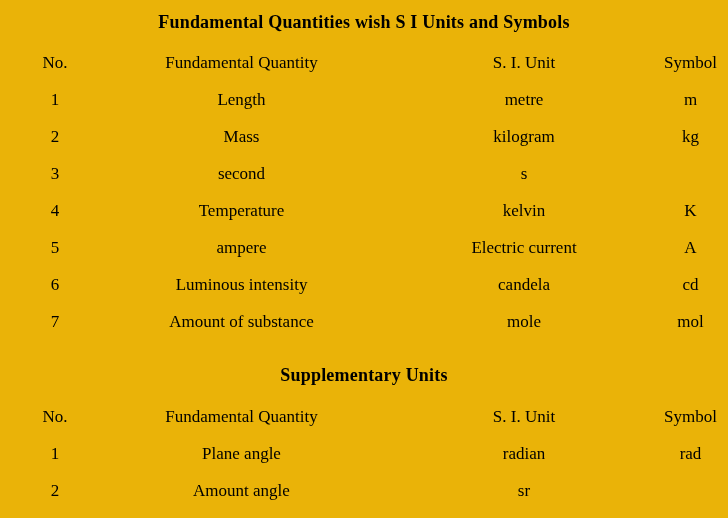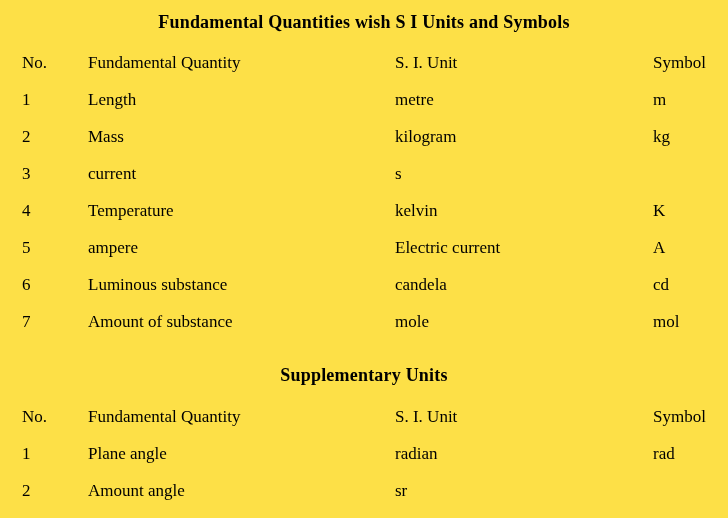--- a/index.html
+++ b/index.html
@@ -3,21 +3,21 @@
 <meta charset="utf-8">
 <style>
   html, body {
     margin: 0;
     padding: 0;
     background: #ffffff;
   }
   .page {
     width: 728px;
     height: 518px;
-    background: #fde047;
+    background: #eab308;
     color: #000000;
     font-family: "Liberation Serif", serif;
     font-size: 17px;
     box-sizing: border-box;
     padding-top: 12px;
     overflow: hidden;
   }
   .doc-title {
     margin: 0;
     font-size: 18px;
@@ -35,20 +35,21 @@
   }
   .si-table.second {
     margin-top: 13px;
   }
   .t-row {
     display: grid;
     grid-template-columns: 66px 307px 258px 1fr;
     align-items: center;
     height: 37px;
     padding-left: 22px;
+    text-align: center;
   }
   .t-row span {
     white-space: nowrap;
     overflow: hidden;
   }
 </style>
 </head>
 <body>
 
 <div class="page">
@@ -69,38 +70,38 @@
       <span>m</span>
     </div>
     <div class="t-row">
       <span>2</span>
       <span>Mass</span>
       <span>kilogram</span>
       <span>kg</span>
     </div>
     <div class="t-row">
       <span>3</span>
-      <span>current</span>
+      <span>second</span>
       <span>s</span>
     </div>
     <div class="t-row">
       <span>4</span>
       <span>Temperature</span>
       <span>kelvin</span>
       <span>K</span>
     </div>
     <div class="t-row">
       <span>5</span>
       <span>ampere</span>
       <span>Electric current</span>
       <span>A</span>
     </div>
     <div class="t-row">
       <span>6</span>
-      <span>Luminous substance</span>
+      <span>Luminous intensity</span>
       <span>candela</span>
       <span>cd</span>
     </div>
     <div class="t-row">
       <span>7</span>
       <span>Amount of substance</span>
       <span>mole</span>
       <span>mol</span>
     </div>
   </div>

